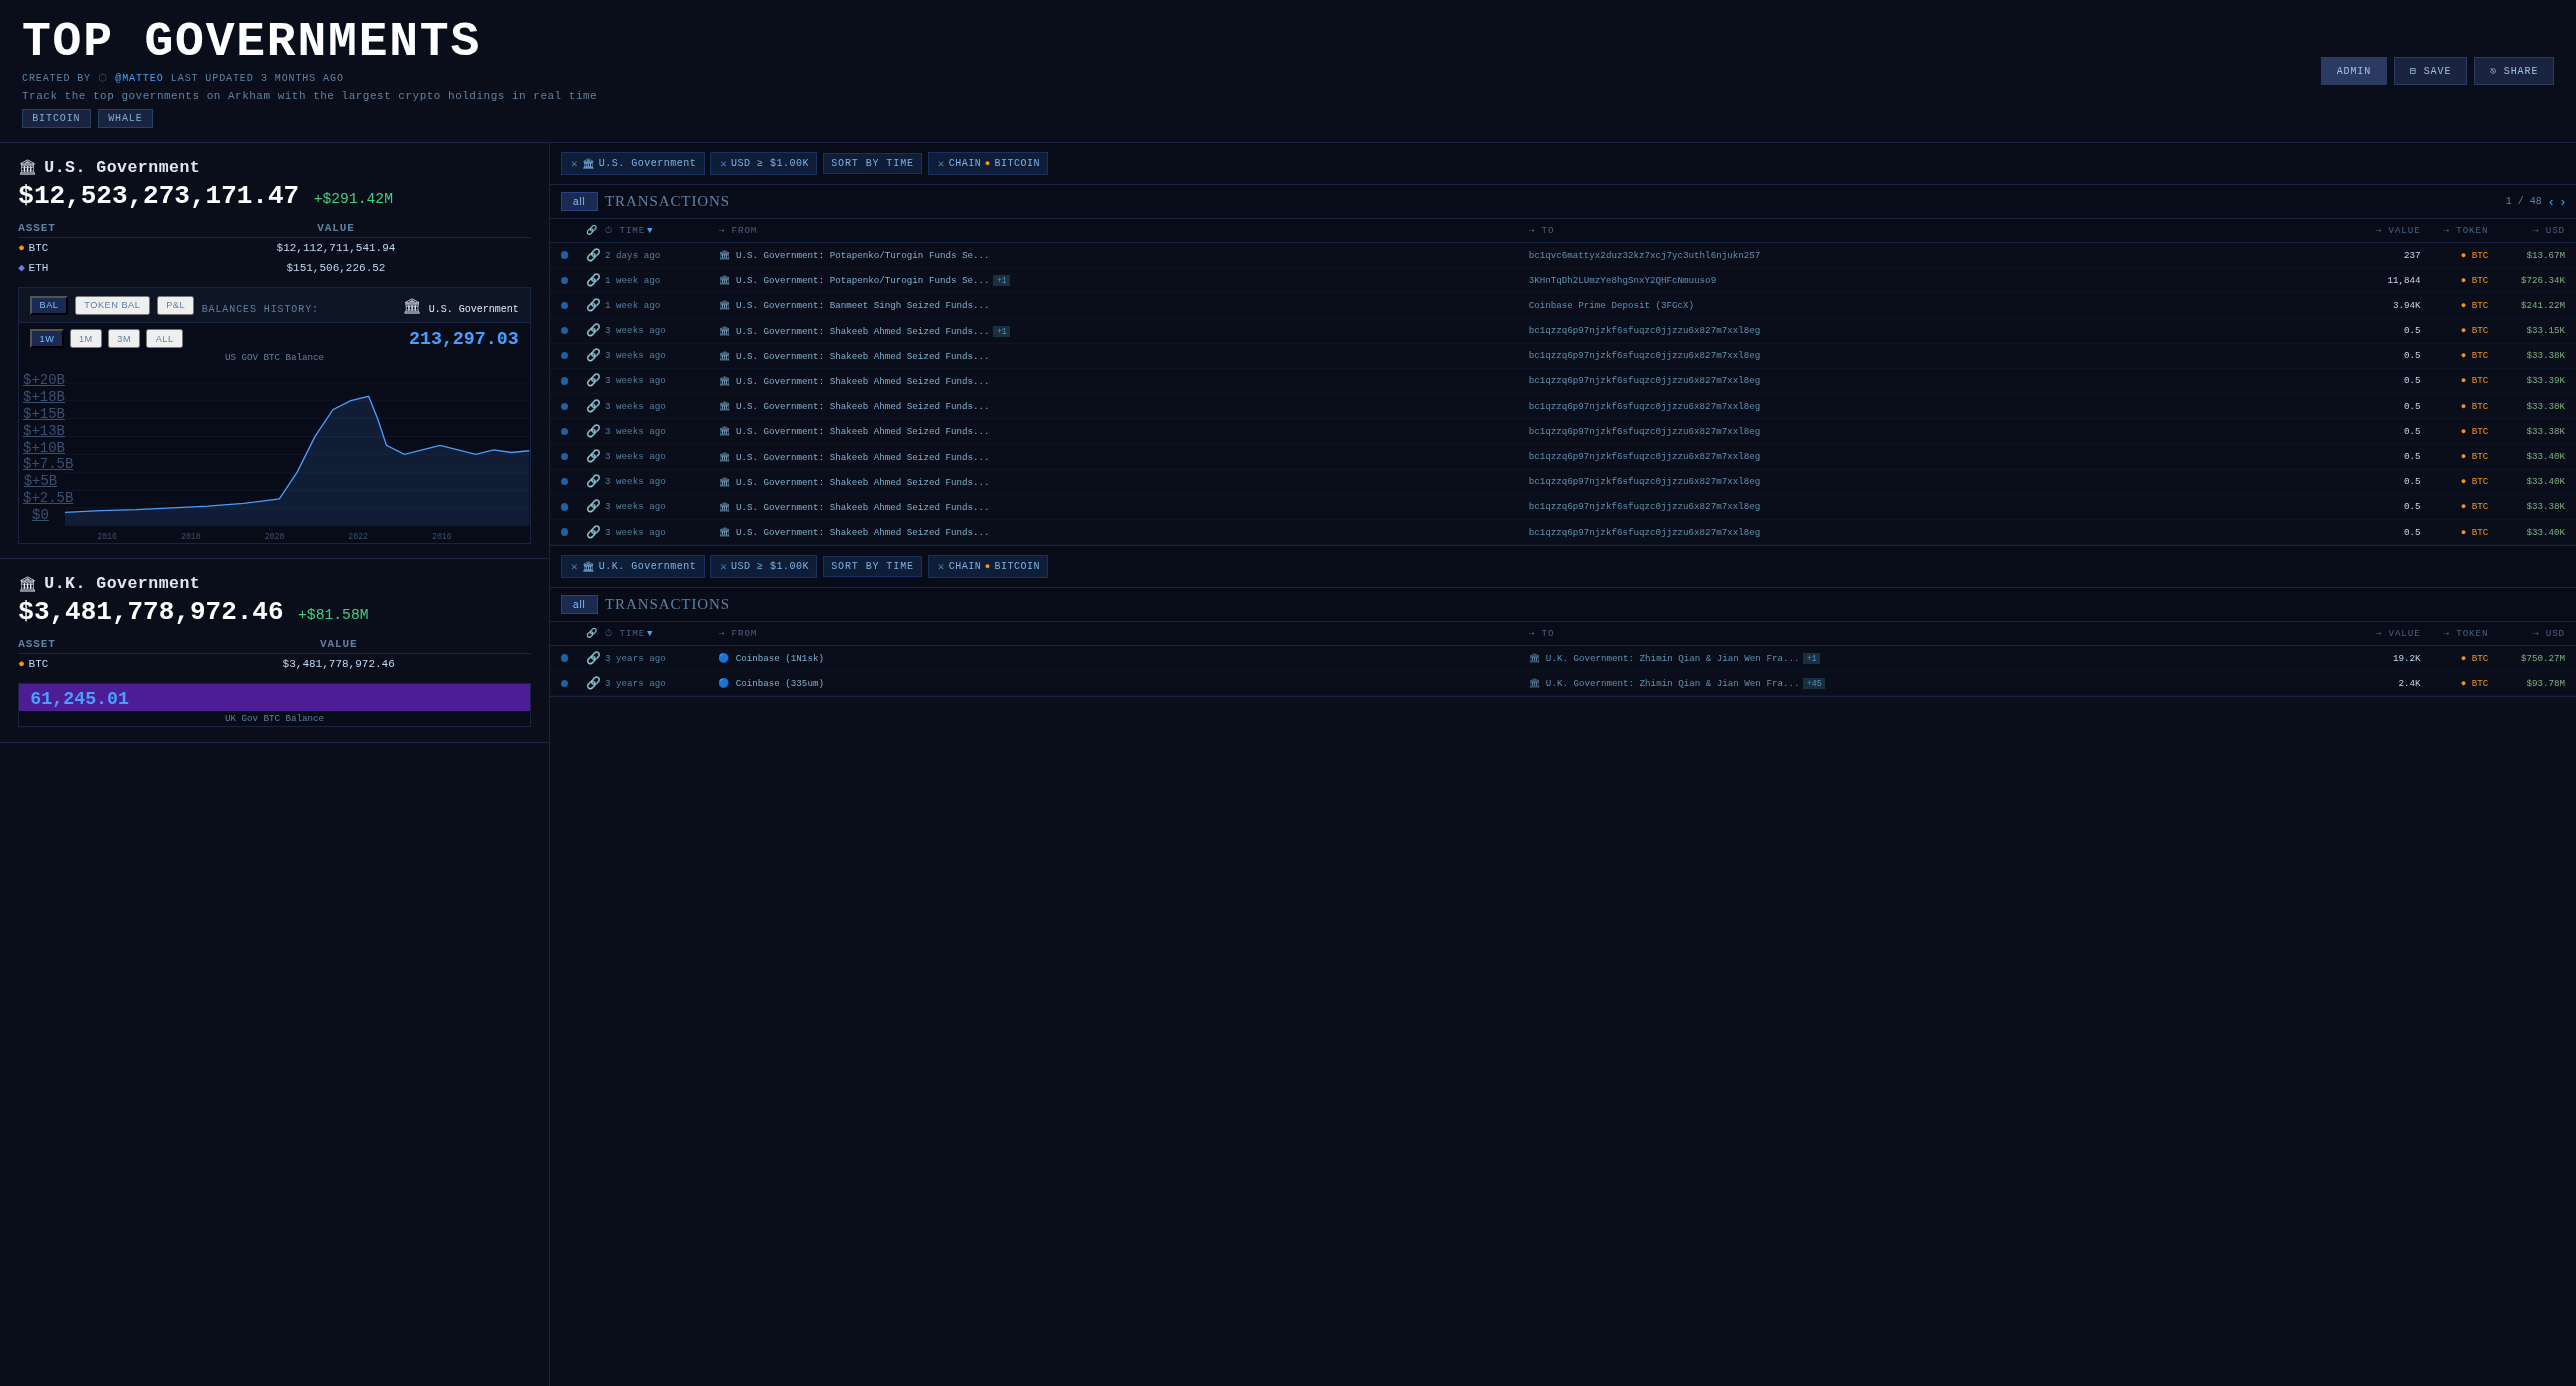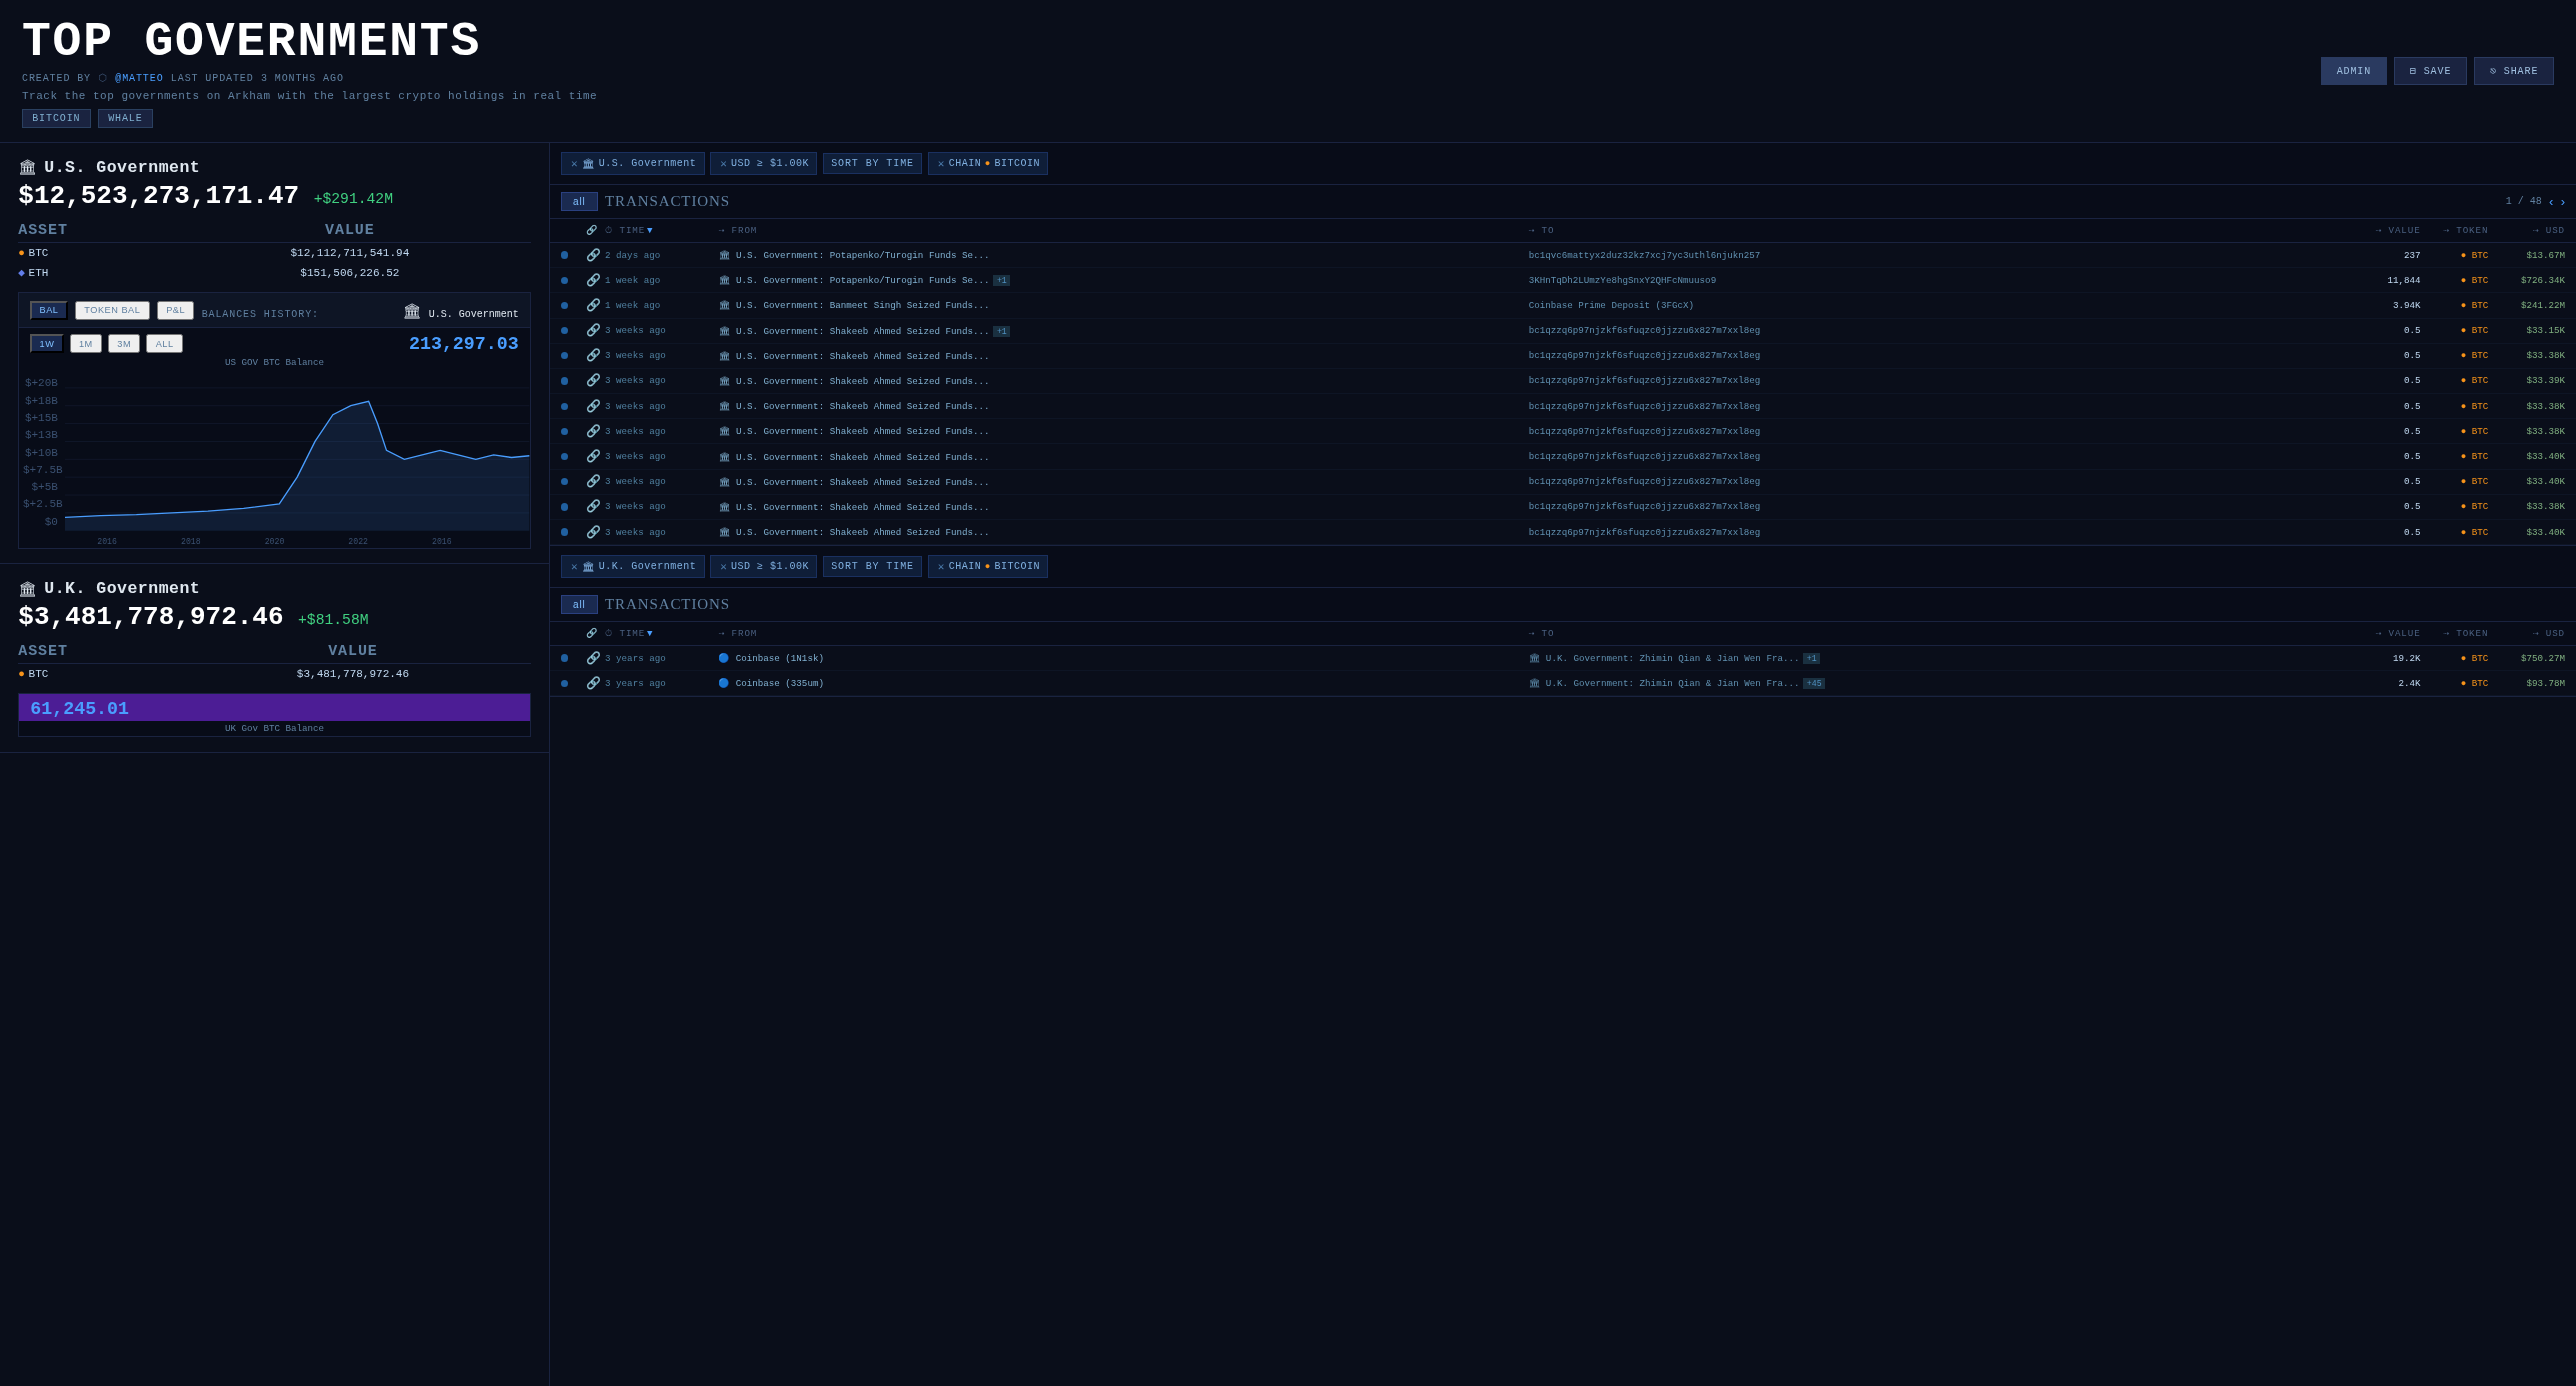--- a/index.html
+++ b/index.html
@@ -136,21 +136,21 @@
       margin-left: 7.3px;
     }
     .asset-table {
       width: 100%;
       margin-top: 7.3px;
       border-collapse: collapse;
     }
     .asset-table th {
       text-align: left;
       color: #6080a0;
-      font-size: 15px;
+      font-size: 11px;
       letter-spacing: 0.9px;
       text-transform: uppercase;
       padding: 3.7px 0;
       border-bottom: 0.9px solid #1a2340;
     }
     .asset-table th:last-child,
     .asset-table td:last-child {
       text-align: center;
     }
     .asset-table td {
@@ -206,24 +206,25 @@
       left: 0;
       top: 0;
       height: 100%;
       width: 46px;
       display: flex;
       flex-direction: column;
       justify-content: space-between;
       padding: 7.3px 3.7px;
     }
     .chart-label {
-      font-size: 11px;
+      font-size: 14px;
       color: #3a5070;
-      text-align: right;
+      text-align: center;
       padding-right: 3.7px;
+      text-decoration: underline;
     }
     .chart-labels-x {
       display: flex;
       justify-content: space-around;
       padding: 1.8px 46px 1.8px 46px;
       background: #080c18;
     }
     .chart-label-x {
       font-size: 8.2px;
       color: #3a5070;

